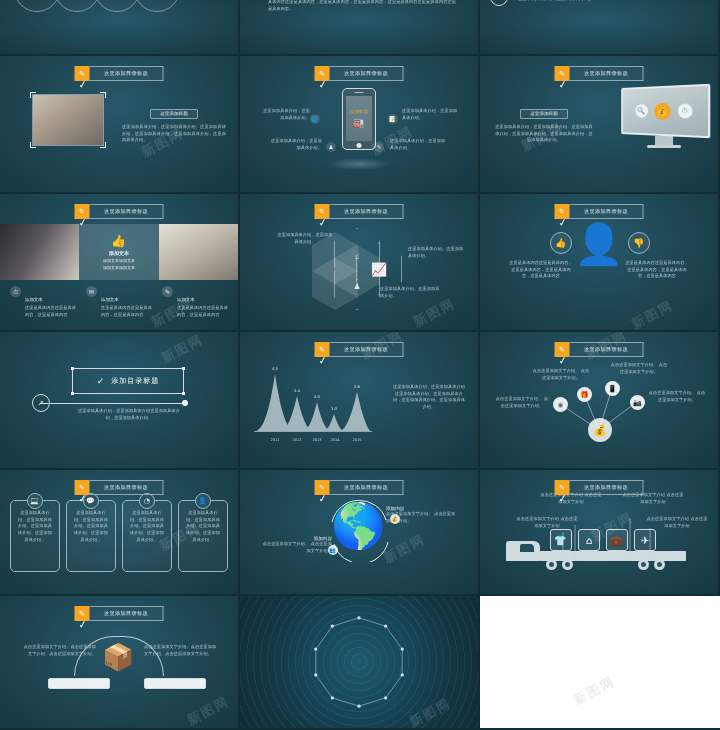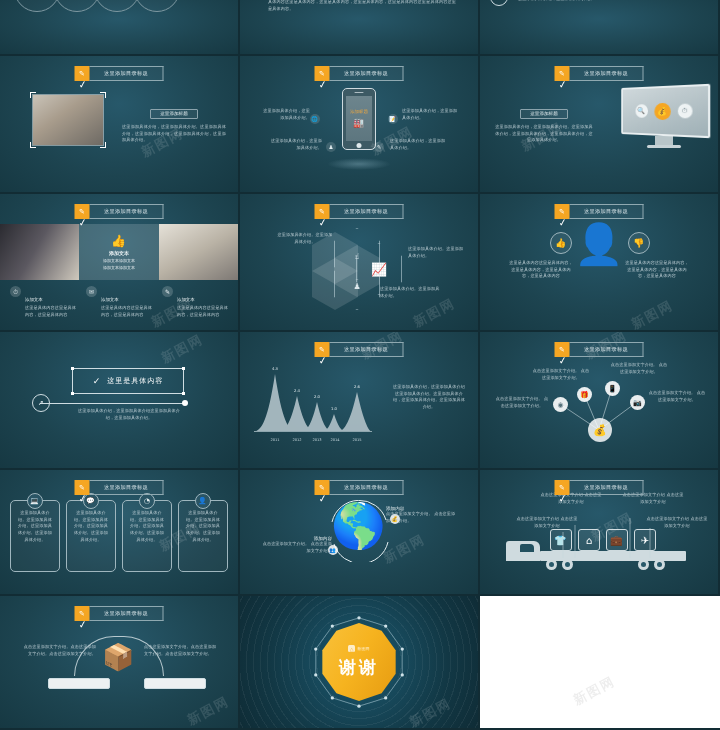--- a/index.html
+++ b/index.html
@@ -437,21 +437,21 @@
     <div class="ring" style="left:70px;top:38px;">👍</div>
     <div class="ring" style="left:148px;top:38px;">👎</div>
     <div class="ptxt" style="position:absolute;left:28px;top:66px;width:66px;text-align:center;">这里是具体内容这里是具体内容，这里是具体内容，这里是具体内容，这里是具体内容</div>
     <div class="ptxt" style="position:absolute;left:144px;top:66px;width:66px;text-align:center;">这里是具体内容这里是具体内容，这里是具体内容，这里是具体内容，这里是具体内容</div>
     <div class="wm" style="left:150px;top:112px;">新图网</div>
   </div>
 
   <div class="slide">
     <div class="cat-box">
       <span style="font-size:9px;">✓</span>
-      <span>这里是具体内容</span>
+      <span>添加目录标题</span>
       <span class="dot" style="left:-2px;top:-2px;"></span>
       <span class="dot" style="right:-2px;top:-2px;"></span>
       <span class="dot" style="left:-2px;bottom:-2px;"></span>
       <span class="dot" style="right:-2px;bottom:-2px;"></span>
     </div>
     <div class="catline">
       <span class="catdotbig"></span>
     </div>
     <div class="catcirc">
       <span style="font-size:7px;color:#e3edf0;">➚</span>
@@ -641,27 +641,20 @@
         <circle cx="97" cy="36" r="1.8"></circle>
           <circle cx="97" cy="64" r="1.8"></circle>
         <circle cx="79" cy="89" r="1.8"></circle>
           <circle cx="50" cy="98" r="1.8"></circle>
         <circle cx="21" cy="89" r="1.8"></circle>
           <circle cx="3" cy="64" r="1.8"></circle>
         <circle cx="3" cy="36" r="1.8"></circle>
           <circle cx="21" cy="11" r="1.8"></circle>
       </g>
     </svg>
-    <div class="deca">
-      <span class="brandmark">
-        <span class="bm">△</span>
-        <span class="bt">新图网</span>
-      </span>
-      <span class="thanks-txt">谢谢</span>
-    </div>
     <div class="wm" style="left:168px;top:108px;">新图网</div>
   </div>
 
   <div class="slide blank">
     <div class="wm dark" style="left:92px;top:86px;">新图网</div>
   </div>
 
 </div>
 
 </body></html>

